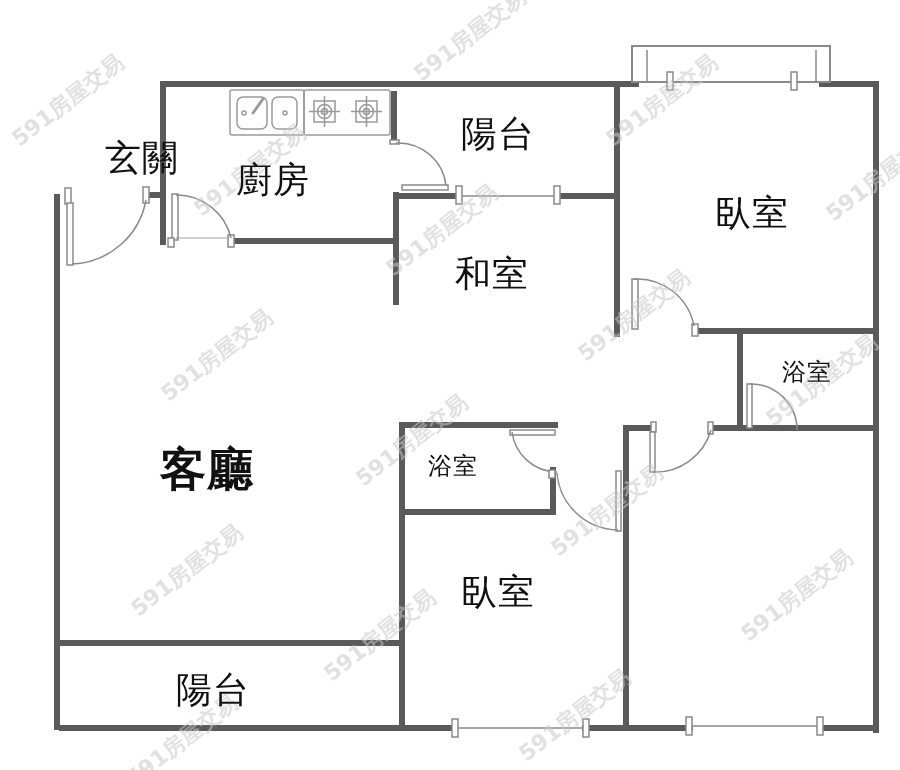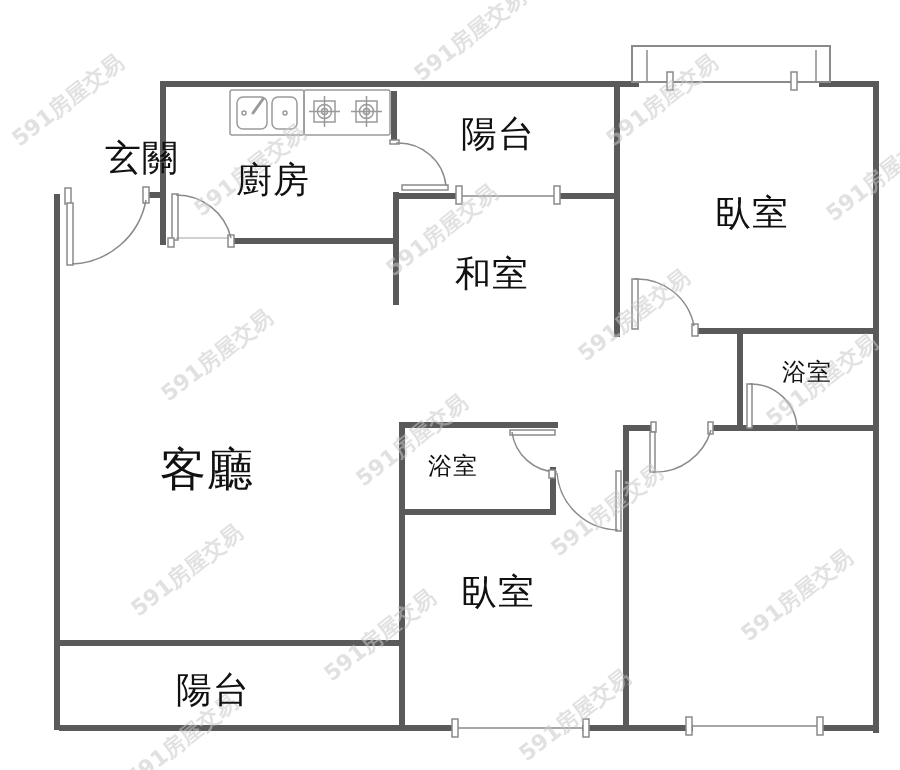--- a/index.html
+++ b/index.html
@@ -192,17 +192,17 @@
   <div class="wm" style="left:513px; top:745px;">591房屋交易</div>
   <div class="wm" style="left:120px; top:770px;">591房屋交易</div>
 
   
   <div class="room-label lbl-md" style="left:57px; top:140px;margin-left:48px;">玄關</div>
   <div class="room-label lbl-md" style="left:236px; top:162px;">廚房</div>
   <div class="room-label lbl-md" style="left:461px; top:116px;">陽台</div>
   <div class="room-label lbl-md" style="left:455px; top:256px;text-align:center;">和室</div>
   <div class="room-label lbl-md" style="left:715px; top:195px;">臥室</div>
   <div class="room-label lbl-sm" style="left:782px; top:360px;">浴室</div>
-  <div class="room-label lbl-lg" style="left:160px; top:446px;">客廳</div>
+  <div class="room-label lbl-lg" style="left:160px; top:446px;font-weight:bold;">客廳</div>
   <div class="room-label lbl-sm" style="left:428px; top:454px;">浴室</div>
   <div class="room-label lbl-md" style="left:461px; top:574px;">臥室</div>
   <div class="room-label lbl-md" style="left:176px; top:672px;">陽台</div>
 </div>
 
 </body></html>

